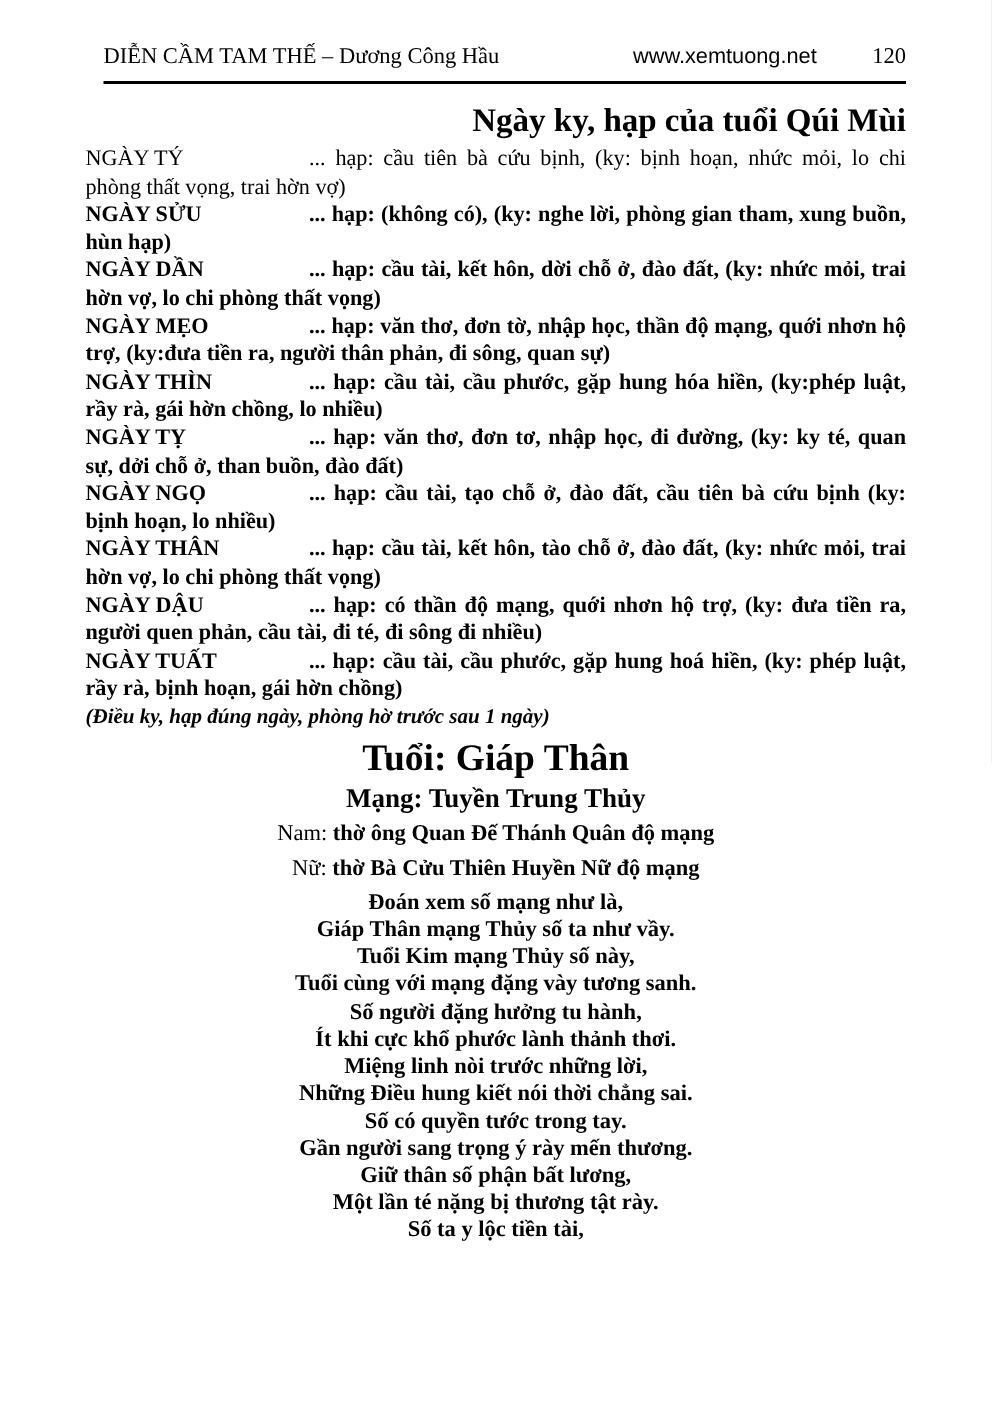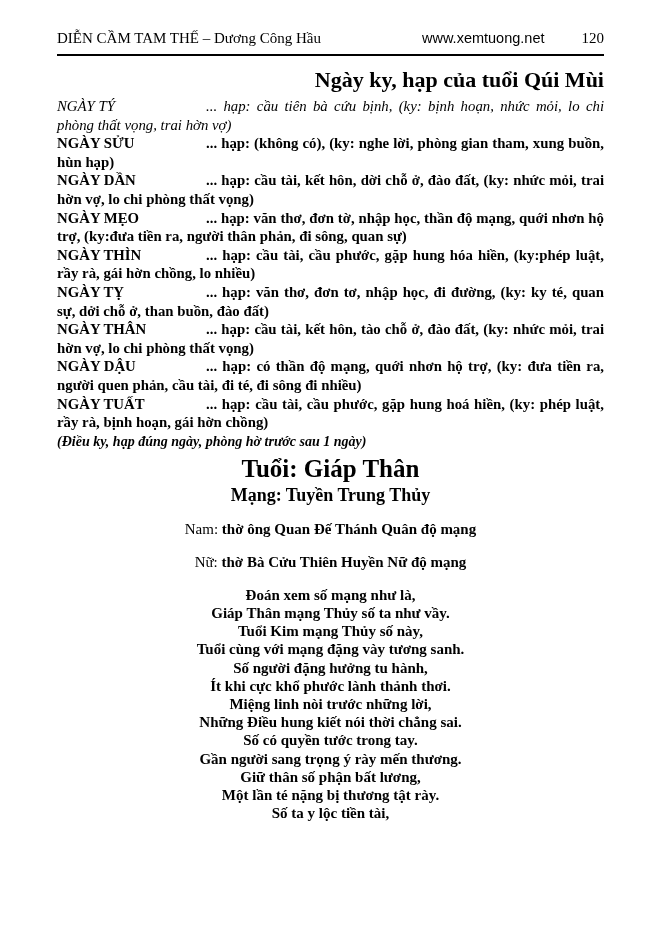--- a/index.html
+++ b/index.html
@@ -15,40 +15,41 @@
     overflow: hidden;
   }
   
   .page-header {
     display: flex;
     justify-content: space-between;
     align-items: flex-end;
     font-size: 15px;
     padding-bottom: 7px;
     border-bottom: 2px solid #000000;
+    margin-left: 12px;
   }
   .page-header .hdr-right { display: flex; gap: 37px; align-items: baseline; }
   .site-url { font-family: "Liberation Sans", "DejaVu Sans", sans-serif; font-size: 14.5px; }
   .page-num { font-size: 15px; }
   
   h1.sec1-title {
     font-size: 22px;
     font-weight: bold;
     text-align: right;
     margin: 11px 0 4px 0;
   }
   .day-row {
     margin: 0;
     font-size: 14.8px;
     line-height: 18.6px;
     text-align: justify;
     font-weight: bold;
   }
   .day-row .day-label { display: inline-block; min-width: 149px; }
-  .day-row.regular { font-weight: normal; font-style: italic; }
+  .day-row.regular { font-weight: normal; }
   .sec1-note {
     margin: 1px 0 0 0;
     text-align: left;
     font-weight: bold;
     font-style: italic;
     font-size: 14px;
     line-height: 18px;
   }
   
   h2.sec2-title {
@@ -57,21 +58,21 @@
     text-align: center;
     margin: 4px 0 2px 0;
   }
   h3.sec2-subtitle {
     font-size: 18px;
     font-weight: bold;
     text-align: center;
     margin: 0 0 3px 0;
   }
   .worship-line {
-    margin: 14px;
+    margin: 4px;
     text-align: center;
     font-size: 15px;
     line-height: 19px;
     font-weight: normal;
   }
   .worship-line .worship-text { font-weight: bold; }
   .poem-line {
     margin: 0;
     text-align: center;
     font-size: 15px;
@@ -100,20 +101,21 @@
   <p class="day-row"><span class="day-label">NGÀY SỬU</span><span class="day-text">...  hạp: (không có), (ky: nghe lời, phòng gian tham, xung buồn, hùn hạp)</span></p>
 
   <p class="day-row"><span class="day-label">NGÀY DẦN</span><span class="day-text">...  hạp: cầu tài, kết hôn, dời chỗ ở, đào đất, (ky: nhức mỏi, trai hờn vợ, lo chi phòng thất vọng)</span></p>
 
   <p class="day-row"><span class="day-label">NGÀY  MẸO</span><span class="day-text">...  hạp: văn thơ, đơn tờ, nhập học, thần độ mạng, quới nhơn hộ trợ, (ky:đưa tiền ra, người thân phản, đi sông, quan sự)</span></p>
 
   <p class="day-row"><span class="day-label">NGÀY  THÌN</span><span class="day-text">...  hạp: cầu tài, cầu phước, gặp hung hóa hiền, (ky:phép luật, rầy rà, gái hờn chồng, lo nhiều)</span></p>
 
   <p class="day-row"><span class="day-label">NGÀY  TỴ</span><span class="day-text">...  hạp: văn thơ, đơn tơ, nhập học, đi đường, (ky: ky té, quan sự, dởi chỗ ở, than buồn, đào đất)</span></p>
 
+  <p class="day-row"><span class="day-label">NGÀY  NGỌ</span><span class="day-text">...  hạp: cầu tài, tạo chỗ ở, đào đất, cầu tiên bà cứu bịnh (ky: bịnh hoạn, lo nhiều)</span></p>
 
 
   <p class="day-row"><span class="day-label">NGÀY  THÂN</span><span class="day-text">...  hạp: cầu tài, kết hôn, tào chỗ ở, đào đất, (ky: nhức mỏi, trai hờn vợ, lo chi phòng thất vọng)</span></p>
 
   <p class="day-row"><span class="day-label">NGÀY  DẬU</span><span class="day-text">...  hạp: có thần độ mạng, quới nhơn hộ trợ, (ky: đưa tiền ra, người quen phản, cầu tài, đi té, đi sông đi nhiều)</span></p>
 
   <p class="day-row"><span class="day-label">NGÀY  TUẤT</span><span class="day-text">...  hạp: cầu tài, cầu phước, gặp hung hoá hiền, (ky: phép luật, rầy rà, bịnh hoạn, gái hờn chồng)</span></p>
 
 </div>
 

